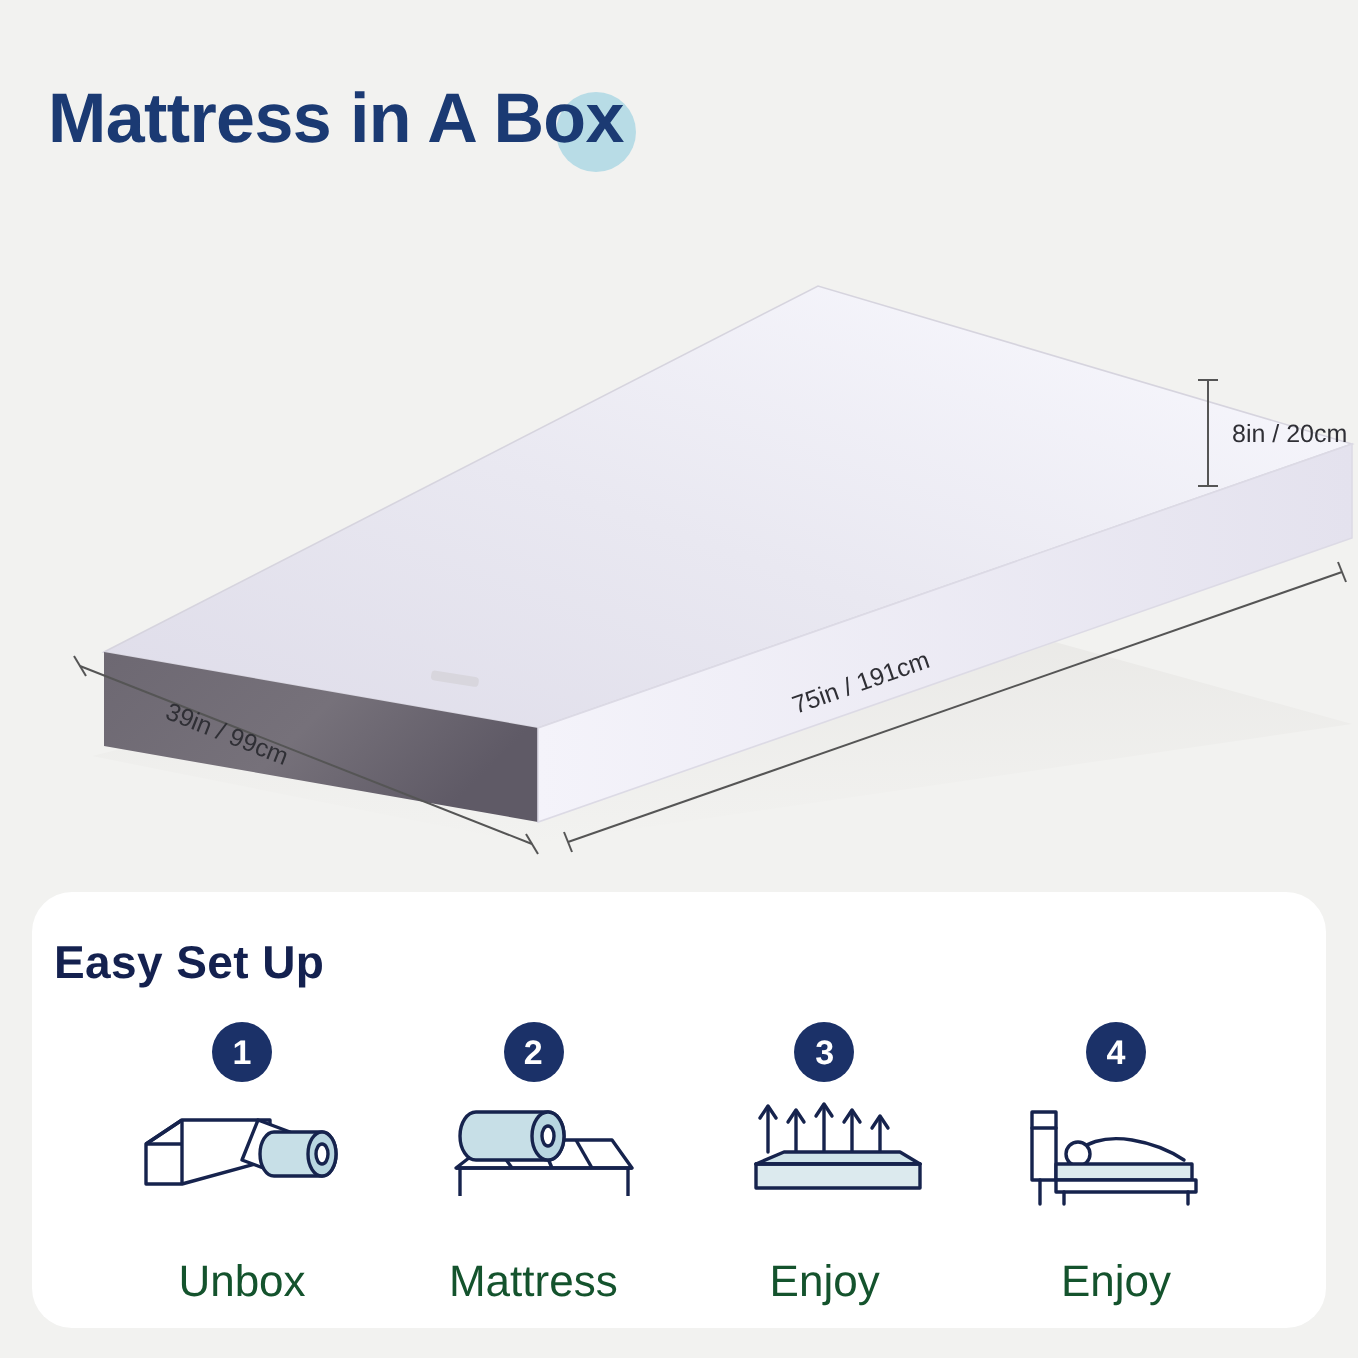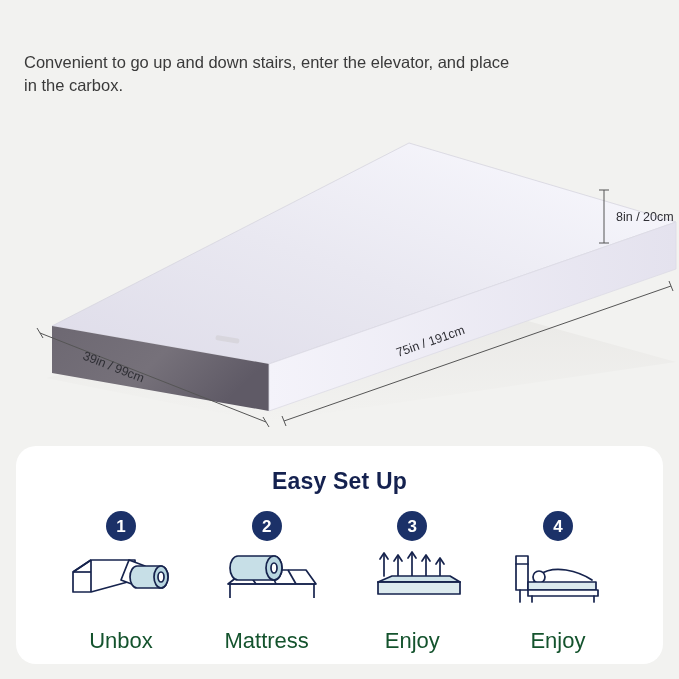--- a/index.html
+++ b/index.html
@@ -71,26 +71,26 @@
     position: absolute;
     left: 16px;
     top: 446px;
     width: 647px;
     height: 218px;
     background: #ffffff;
     border-radius: 20px;
   }
 
   .setup-title {
-    text-align: center;
     margin-top: 22px;
     font-size: 23px;
     font-weight: bold;
     color: #14214f;
     letter-spacing: 0.2px;
+    padding-left: 11px;
   }
 
   .steps {
     display: flex;
     justify-content: space-between;
     padding: 16px 34px 0 34px;
   }
 
   .step {
     width: 142px;
@@ -122,21 +122,24 @@
     color: #14532d;
     line-height: 1;
   }
 </style>
 </head>
 <body>
 
 <div class="page">
 
   <div class="header">
-    <div class="subtitle">Convenient to go up and down stairs, enter the elevator, and place in the carbox.</div>
+    <div class="title-wrap">
+      <span class="title-dot"></span>
+      <div class="title">Mattress in A Box</div>
+    </div>
   </div>
 
   <div class="hero">
     <svg viewBox="0 0 679 305" xmlns="http://www.w3.org/2000/svg">
       <defs>
         <linearGradient id="topFace" x1="0" y1="1" x2="1" y2="0">
           <stop offset="0%" stop-color="#dedce9"></stop>
           <stop offset="45%" stop-color="#e9e8f1"></stop>
           <stop offset="100%" stop-color="#fafaff"></stop>
         </linearGradient>

